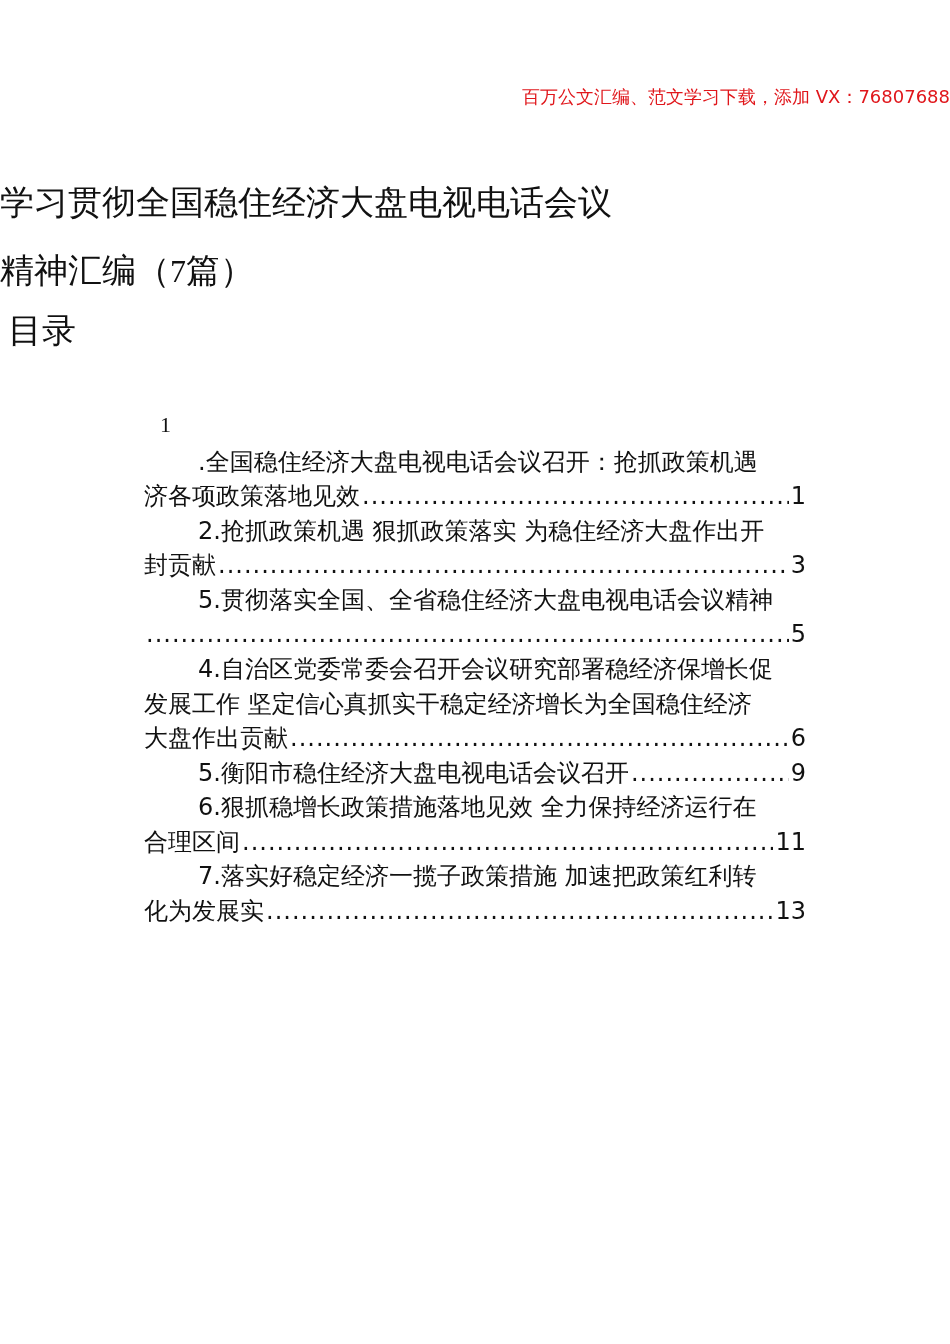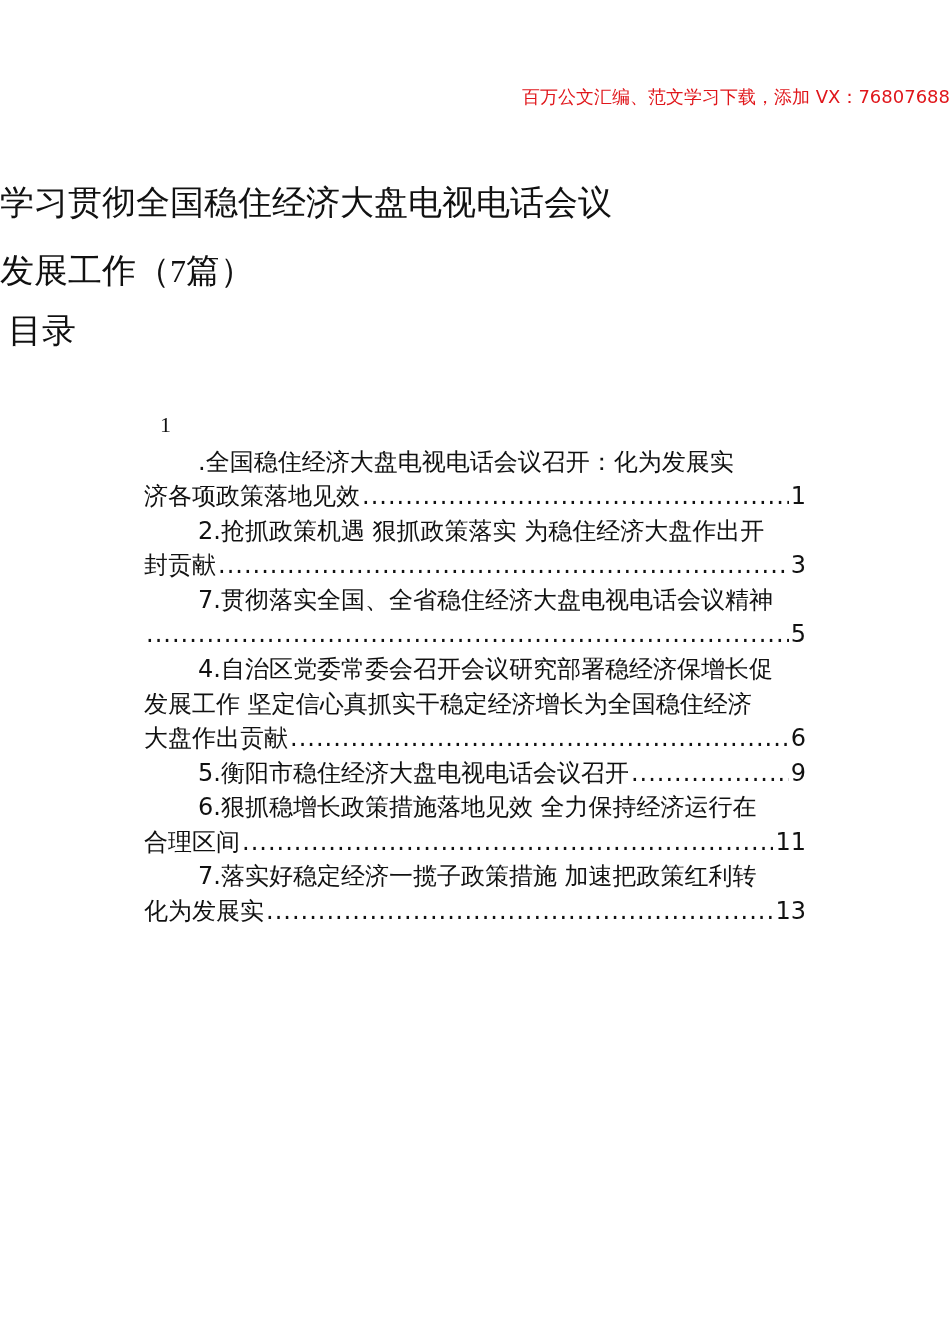--- a/index.html
+++ b/index.html
@@ -80,40 +80,40 @@
       content: "..................................................................................................................................................................";
     }
     .toc-line.leader .page { flex: 0 0 auto; }
   </style>
 </head>
 <body>
 
 <div class="banner">百万公文汇编、范文学习下载，添加 VX：76807688</div>
 
 <div class="title-line title1">学习贯彻全国稳住经济大盘电视电话会议</div>
-<div class="title-line title2"><span>发展工作（</span><span class="num">7</span><span>篇）</span></div>
+<div class="title-line title2"><span>精神汇编（</span><span class="num">7</span><span>篇）</span></div>
 <div class="title-line title3">目录</div>
 
 <div class="toc-stray">1</div>
 
-<div class="toc-line indent" style="top:445px">.全国稳住经济大盘电视电话会议召开：化为发展实</div>
+<div class="toc-line indent" style="top:445px">.全国稳住经济大盘电视电话会议召开：抢抓政策机遇</div>
 <div class="toc-line leader" style="top:479px">
   <span class="txt">济各项政策落地见效</span>
   <span class="dots"></span>
   <span class="page">1</span>
 </div>
 
 <div class="toc-line indent" style="top:514px">2.抢抓政策机遇 狠抓政策落实 为稳住经济大盘作出开</div>
 <div class="toc-line leader" style="top:548px">
   <span class="txt">封贡献</span>
   <span class="dots"></span>
   <span class="page">3</span>
 </div>
 
-<div class="toc-line indent" style="top:583px">7.贯彻落实全国、全省稳住经济大盘电视电话会议精神</div>
+<div class="toc-line indent" style="top:583px">5.贯彻落实全国、全省稳住经济大盘电视电话会议精神</div>
 <div class="toc-line leader" style="top:617px">
   <span class="txt"></span>
   <span class="dots"></span>
   <span class="page">5</span>
 </div>
 
 <div class="toc-line indent" style="top:652px">4.自治区党委常委会召开会议研究部署稳经济保增长促</div>
 <div class="toc-line" style="top:687px">发展工作 坚定信心真抓实干稳定经济增长为全国稳住经济</div>
 <div class="toc-line leader" style="top:721px">
   <span class="txt">大盘作出贡献</span>

